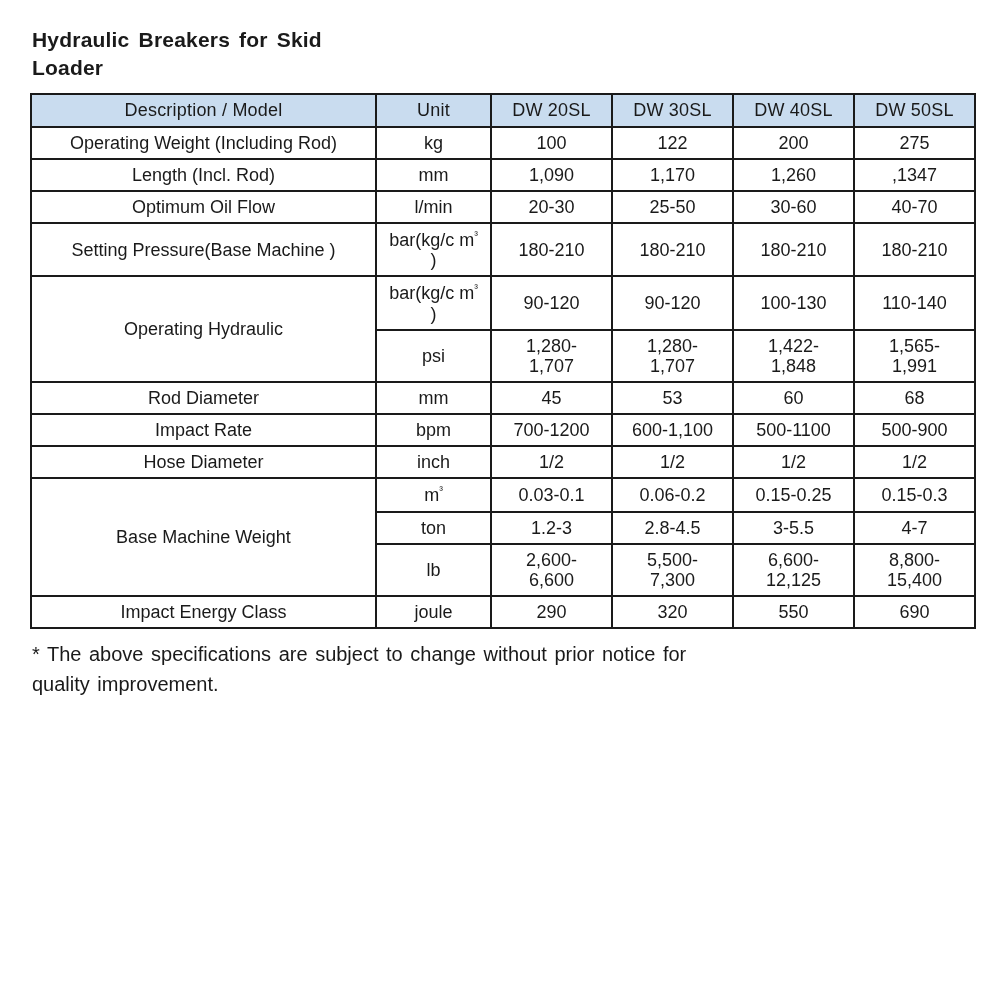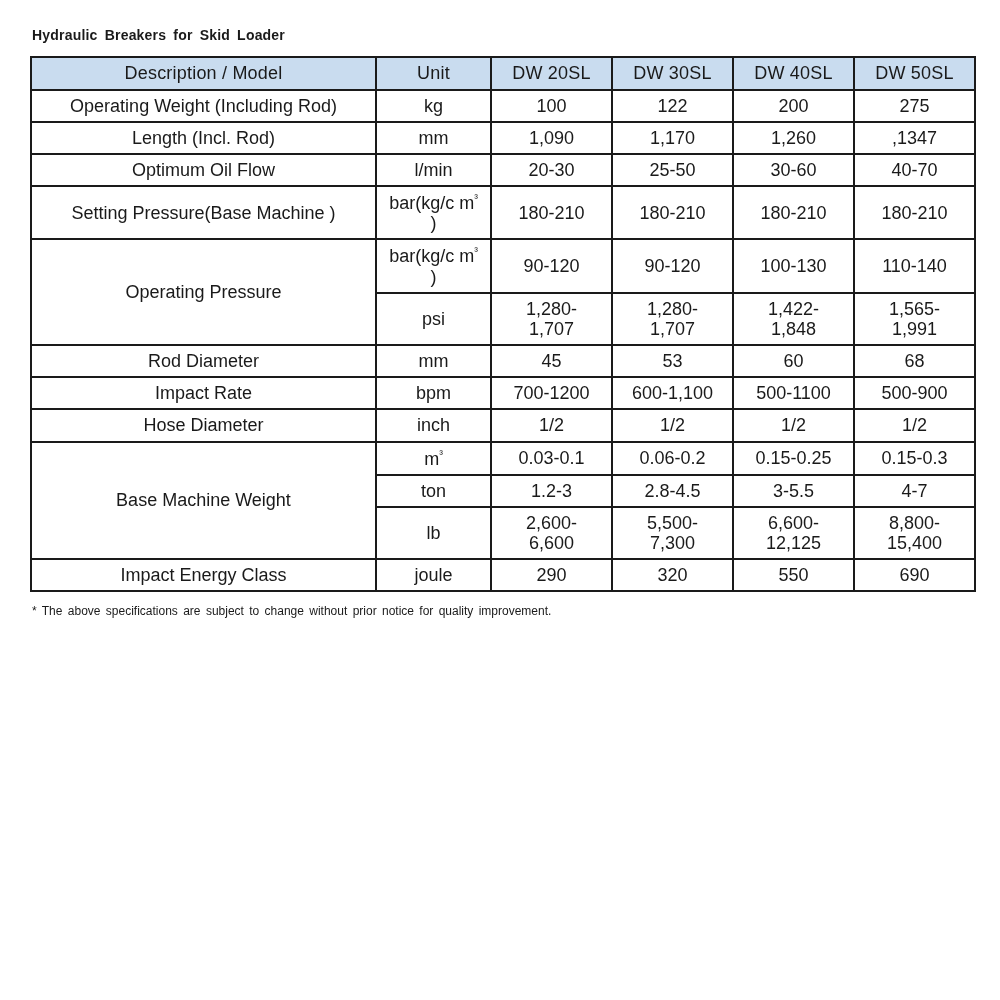--- a/index.html
+++ b/index.html
@@ -15,21 +15,21 @@
     -webkit-font-smoothing: antialiased;
   }
   .page {
     width: 1000px;
     height: 1000px;
     box-sizing: border-box;
     padding: 26px 24px 10px 28px;
     position: relative;
   }
   .doc-title {
-    font-size: 14px;
+    font-size: 21px;
     font-weight: bold;
     line-height: 1.32;
     letter-spacing: 0.2px;
     width: 330px;
     margin: 0 0 12px 4px;
     word-spacing: 3px;
   }
   table.spec {
     border-collapse: collapse;
     width: 944px;
@@ -69,21 +69,21 @@
   }
   .sup {
     font-size: 11px;
     vertical-align: super;
   }
   .two-line {
     line-height: 1.12;
   }
   .footnote {
     margin: 10px 0 0 4px;
-    font-size: 12px;
+    font-size: 20px;
     line-height: 1.5;
     width: 700px;
     word-spacing: 2px;
   }
 </style>
 </head>
 <body>
 
 <div class="page">
 
@@ -143,21 +143,21 @@
           <span>bar(kg/c m</span><span class="sup">³</span><br>
           <span>)</span>
         </td>
         <td>180-210</td>
         <td>180-210</td>
         <td>180-210</td>
         <td>180-210</td>
       </tr>
 
       <tr>
-        <td class="desc-cell" rowspan="2">Operating Pressure</td>
+        <td class="desc-cell" rowspan="2">Operating Hydraulic</td>
         <td class="unit-small">
           <span>bar(kg/c m</span><span class="sup">³</span><br>
           <span>)</span>
         </td>
         <td>90-120</td>
         <td>90-120</td>
         <td>100-130</td>
         <td>110-140</td>
       </tr>
 

